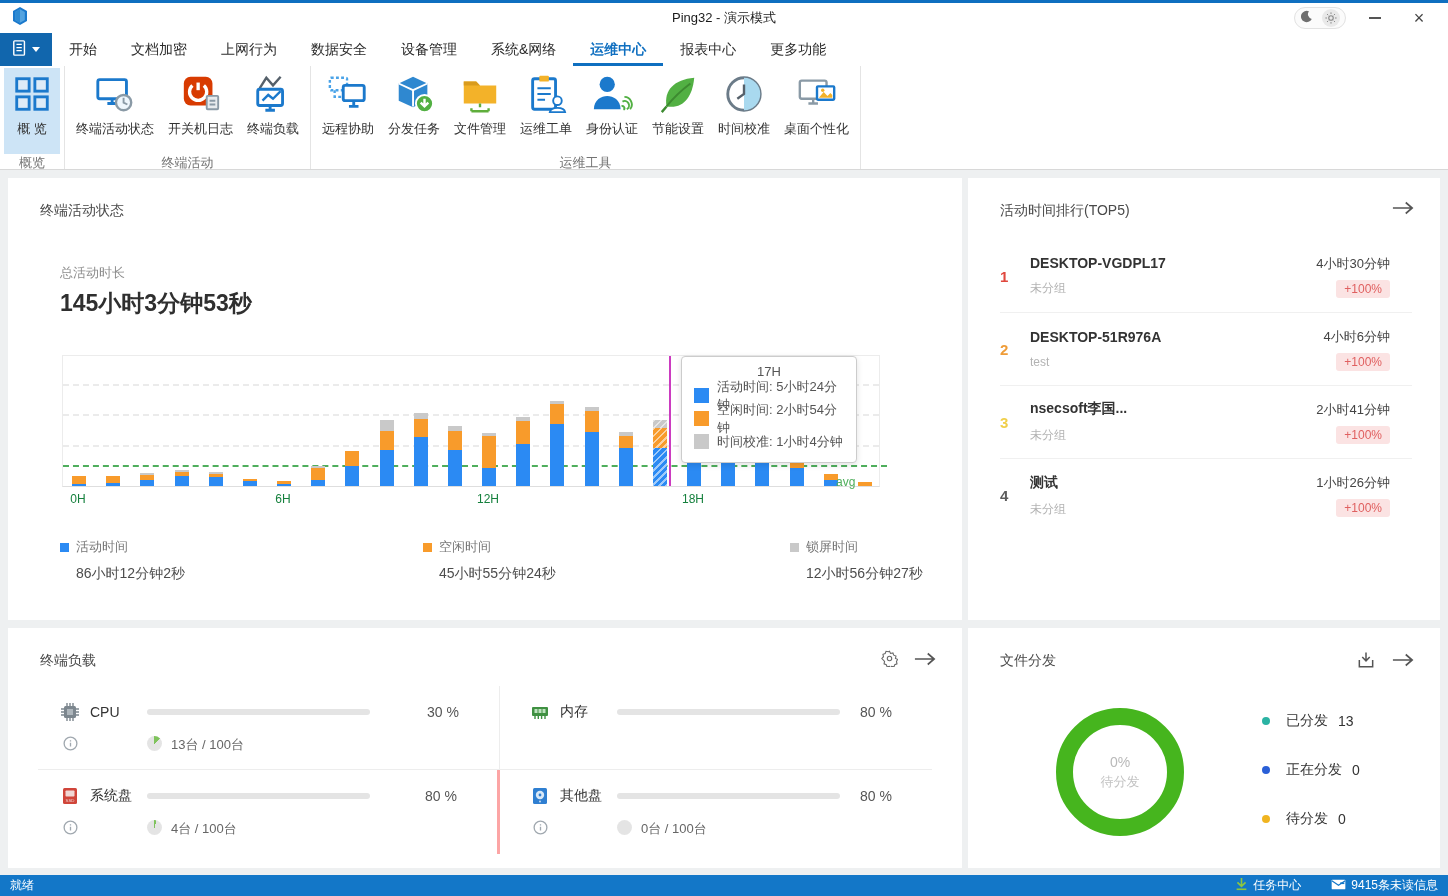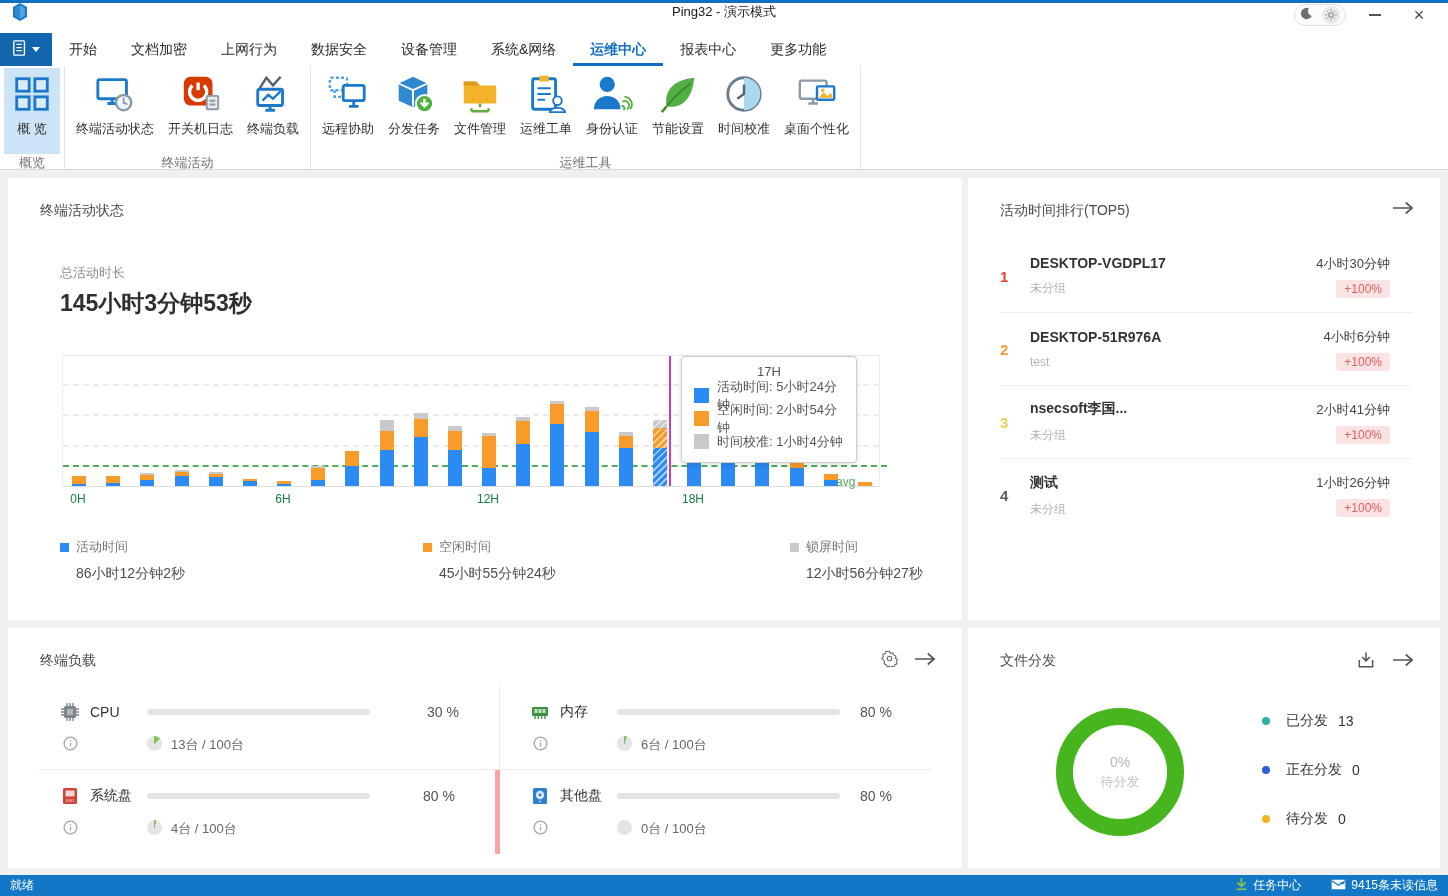--- a/index.html
+++ b/index.html
@@ -1,20 +1,20 @@
 <!DOCTYPE html>
 <html><head>
 <meta charset="utf-8">
 <style>
   *{box-sizing:border-box;margin:0;padding:0}
   html,body{width:1448px;height:896px;overflow:hidden}
   body{font-family:"Liberation Sans","DejaVu Sans",sans-serif;background:#eef0f1;position:relative;color:#333}
   .topline{height:3px;background:#0f6fc0}
   
-  .titlebar{height:30px;background:#fff;position:relative;display:flex;align-items:flex-start}
+  .titlebar{height:30px;background:#fff;position:relative;display:flex;align-items:center}
   .app-logo{margin-left:12px}
   .win-title{position:absolute;left:0;right:0;text-align:center;font-size:13px;color:#1a1a1a}
   .win-controls{margin-left:auto;display:flex;align-items:center;gap:14px;padding-right:14px;z-index:2}
   .theme-pill{width:52px;height:22px;border:1px solid #e2e2e2;border-radius:12px;background:#fbfbfb;display:flex;align-items:center;justify-content:space-around}
   .theme-sun{width:18px;height:18px;border-radius:50%;background:#e9e9e9;display:flex;align-items:center;justify-content:center}
   .win-btn{width:30px;height:24px;display:flex;align-items:center;justify-content:center;color:#444;font-size:18px}
   .min-line{width:12px;height:2px;background:#555}
   
   .tabsrow{height:33px;background:#fff;display:flex;align-items:stretch}
   .menu-btn{width:52px;background:#1166ad;display:flex;align-items:center;justify-content:center;gap:4px}
@@ -66,21 +66,21 @@
   .rank-name{font-size:14px;font-weight:bold;color:#333;margin-bottom:7px}
   .rank-group{font-size:12px;color:#b3b3b3}
   .rank-right{text-align:right;padding-right:22px}
   .rank-time{font-size:13px;color:#444;margin-bottom:6px}
   .rank-badge{display:inline-block;font-size:12px;color:#e06060;background:#fbe3e3;border-radius:3px;padding:2px 8px}
   
   .load-grid{position:absolute;left:30px;right:30px;top:58px;bottom:14px;display:grid;grid-template-columns:462px 1fr;grid-template-rows:1fr 1fr}
   .cell{padding:16px 0 0 22px}
   .cell.c1{border-right:1px solid #ededed;border-bottom:1px solid #ededed}
   .cell.c2{border-bottom:1px solid #ededed;padding-left:30px}
-  .cell.c3{border-right:5px solid #fca5a5}
+  .cell.c3{border-right:3px solid #fca5a5}
   .cell.c4{padding-left:30px}
   .m-row1{display:flex;align-items:center}
   .m-ic{width:20px;height:20px;flex:none;margin-right:10px}
   .m-name{width:57px;font-size:14px;color:#333}
   .m-bar{width:223px;height:6px;border-radius:3px;background:#e4e4e4;overflow:hidden}
   .m-fill{height:100%;border-radius:3px;background:#1f6ef5}
   .m-pct{margin-left:auto;padding-right:40px;font-size:14px;color:#555}
   .m-row2{display:flex;align-items:flex-start;margin-top:14px;padding-left:3px}
   .m-info{width:15px;height:15px;flex:none}
   .mini-pie{width:15px;height:15px;border-radius:50%;margin-left:69px;flex:none}
@@ -527,28 +527,20 @@
                 <rect x="12.5" y="7" width="3" height="4"></rect>
               </g>
               <g stroke="#3f9142" stroke-width="1.4">
                 <path d="M5 14v3M8.3 14v3M11.6 14v3M15 14v3"></path>
               </g>
             </svg></span>
         <span class="m-name">内存</span>
         <span class="m-bar"><span class="m-fill" style="width: 80%;"></span></span>
         <span class="m-pct">80 %</span>
       </div>
-      <div class="m-row2">
-        <span class="m-info"><svg viewBox="0 0 16 16">
-              <circle cx="8" cy="8" r="6.8" fill="none" stroke="#a0a8af" stroke-width="1.4"></circle>
-              <path d="M8 4.6v1.2M8 7.2v4" stroke="#a0a8af" stroke-width="1.4"></path>
-            </svg></span>
-        <span class="mini-pie" style="background: conic-gradient(rgb(127, 195, 92) 0deg, rgb(127, 195, 92) 6%, rgb(228, 228, 228) 6%, rgb(228, 228, 228) 100%);"></span>
-        <span class="m-count">6台 / 100台</span>
-      </div>
     </div>
     <div class="cell c3">
       <div class="m-row1">
         <span class="m-ic"><svg viewBox="0 0 20 20">
               <rect x="3" y="2" width="14" height="16" rx="1.5" fill="#d0453a"></rect>
               <rect x="5.5" y="4.5" width="9" height="6" rx="0.8" fill="#f1d7d4"></rect>
               <text x="10" y="15.8" font-size="4.4" fill="#f1d7d4" text-anchor="middle" font-family="Liberation Sans, sans-serif">SSD</text>
             </svg></span>
         <span class="m-name">系统盘</span>
         <span class="m-bar"><span class="m-fill" style="width: 80%;"></span></span>

